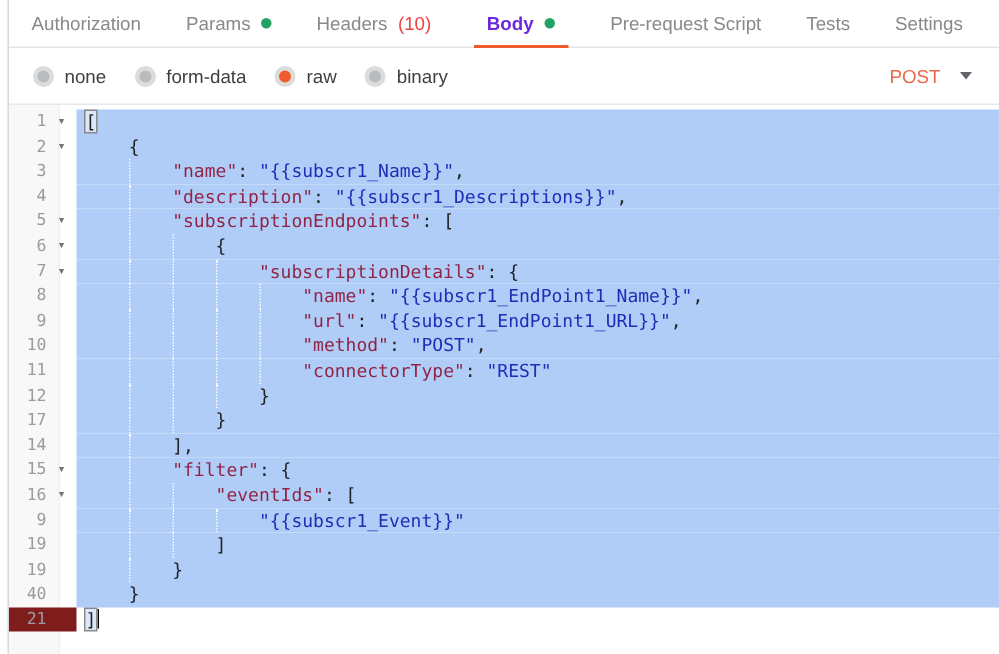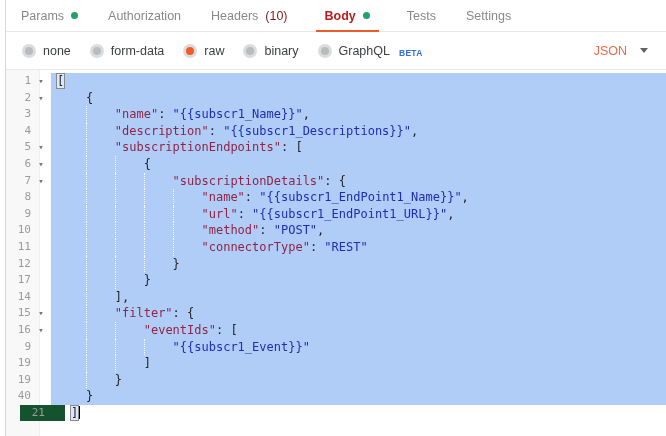--- a/index.html
+++ b/index.html
@@ -10,82 +10,85 @@
   }
   .pane-left-border{position:absolute;left:5px;top:0;bottom:0;width:1px;background:#d8d8d8;z-index:5;}
 
   
   .tabbar{
     position:absolute;left:6px;right:0;top:0;height:32px;background:#fff;
     border-bottom:1px solid #e6e6e6;display:flex;align-items:center;
     padding-left:13px;gap:26px;font-size:12.5px;color:#87898c;box-sizing:border-box;
   }
   .tab{display:flex;align-items:center;gap:7px;height:32px;position:relative;padding:0 2px;cursor:default;white-space:nowrap;}
-  .tab.active{color:#b91c1c;font-weight:bold;padding:0 9px;}
+  .tab.active{color:#6d28d9;font-weight:bold;padding:0 9px;}
   .tab.active::after{content:"";position:absolute;left:0;right:0;bottom:-1px;height:3px;background:#f05b2e;}
   .tab .dot{width:7px;height:7px;border-radius:50%;background:#23a268;flex:none;}
-  .tab .suffix{color:#7f1d1d;}
+  .tab .suffix{color:#ef4444;}
 
   
   .typebar{
     position:absolute;left:6px;right:0;top:32px;height:38px;background:#fff;
     border-bottom:1px solid #e8e8e8;display:flex;align-items:center;
     padding-left:16px;gap:19px;font-size:12.5px;color:#3e4042;box-sizing:border-box;
   }
-  .bt-option{display:flex;align-items:flex-end;gap:7px;white-space:nowrap;cursor:default;}
+  .bt-option{display:flex;align-items:center;gap:7px;white-space:nowrap;cursor:default;}
   .radio{width:8px;height:8px;border-radius:50%;background:#b9bcbe;border:3px solid #dcdcdc;flex:none;}
   .radio.on{background:#f05b2e;}
   .beta{color:#2d6fe0;font-weight:bold;font-size:8.5px;vertical-align:super;margin-left:2px;letter-spacing:.3px;}
   .json-select{margin-left:auto;margin-right:18px;display:flex;align-items:center;gap:13px;color:#e96a47;font-size:12.5px;cursor:default;}
   .caret-down{width:0;height:0;border-left:4.5px solid transparent;border-right:4.5px solid transparent;border-top:5px solid #606468;}
 
   
   .editor{
     position:absolute;left:6px;right:0;top:70px;bottom:0;background:#fff;
     font-family:"DejaVu Sans Mono",monospace;font-size:12px;line-height:16.6px;
     padding-top:3px;box-sizing:border-box;
   }
   .gutter-bg{position:absolute;left:0;top:0;bottom:0;width:33px;background:#f8f8f8;border-right:1px solid #efefef;}
   .line{display:flex;height:16.6px;position:relative;}
   .gut{width:45px;flex:none;display:flex;position:relative;z-index:1;}
   .g-num{width:25px;text-align:right;color:#9b9b9b;font-size:11px;line-height:16.6px;}
   .g-fold{width:20px;text-align:center;color:#767676;font-size:9px;line-height:16.6px;cursor:default;}
-  .line.active .gut{background:#14532d;margin-left:14px;}
+  .line.active .gut{background:#7f1d1d;}
   .code{flex:1;position:relative;white-space:pre;padding-left:6px;color:#222326;z-index:0;}
   .code.sel-full{background:#b0cdf7;}
   .selbox{background:#b0cdf7;}
   .tok-k{color:#912446;}
   .tok-s{color:#1c2eb8;}
   .tok-p{color:#222326;}
   .tok-b{color:#222326;outline:1px solid #8a8a8a;background:rgba(255,255,255,0.55);}
   .guide{position:absolute;top:0;bottom:0;width:0;border-left:1px dotted rgba(255,255,255,0.9);}
   .cursor{display:inline-block;width:1.5px;height:13px;background:#000;vertical-align:-2px;margin-left:0.5px;}
 </style>
 </head>
 <body>
 
 <div class="pane-left-border"></div>
 
 <div class="tabbar">
     <div class="tab">
+      <span>Authorization</span>
+    </div>
+    <div class="tab">
       <span>Params</span>
       <span class="dot"></span>
-    </div>
-    <div class="tab">
-      <span>Authorization</span>
     </div>
     <div class="tab">
       <span>Headers</span>
       <span class="suffix">(10)</span>
     </div>
     <div class="tab active">
       <span>Body</span>
       <span class="dot"></span>
     </div>
     <div class="tab">
+      <span>Pre-request Script</span>
+    </div>
+    <div class="tab">
       <span>Tests</span>
     </div>
     <div class="tab">
       <span>Settings</span>
     </div>
   </div>
 
 <div class="typebar">
 
   <div class="bt-option">
@@ -97,27 +100,22 @@
       <span>form-data</span>
     </div>
     <div class="bt-option">
       <span class="radio on"></span>
       <span>raw</span>
     </div>
     <div class="bt-option">
       <span class="radio"></span>
       <span>binary</span>
     </div>
-    <div class="bt-option">
-      <span class="radio"></span>
-      <span>GraphQL</span>
-      <span class="beta">BETA</span>
-    </div>
     <div class="json-select">
-    <span>JSON</span>
+    <span>POST</span>
     <span class="caret-down"></span>
   </div>
 </div>
 
 <div class="editor">
   <div class="gutter-bg"></div>
   <div class="lines">
       <div class="line">
         <div class="gut">
           <span class="g-num">1</span>

